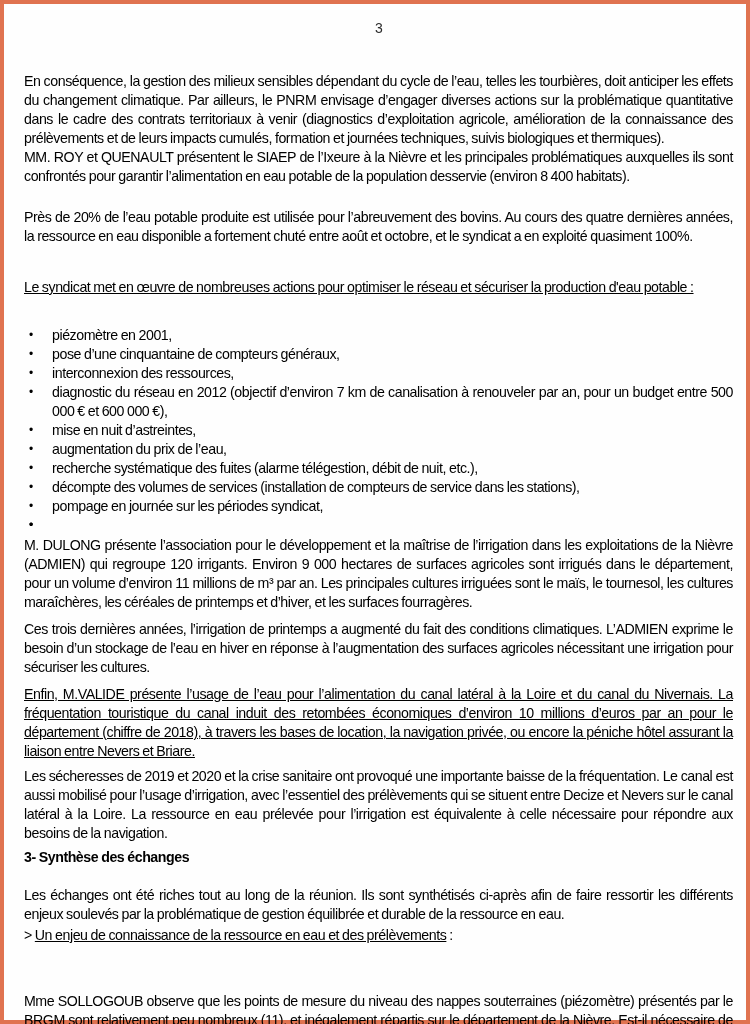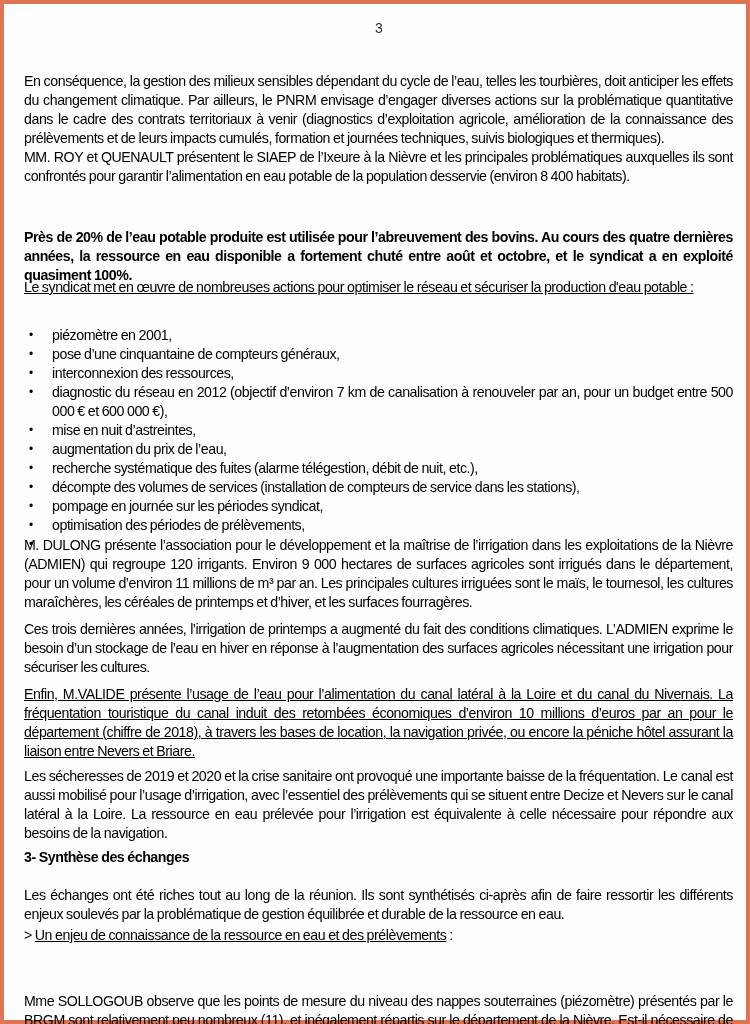--- a/index.html
+++ b/index.html
@@ -41,40 +41,40 @@
 
 <div class="page">
 
   <div class="page-number">3</div>
 
   <div class="block" style="top:68px;">
     <p class="last">En conséquence, la gestion des milieux sensibles dépendant du cycle de l’eau, telles les tourbières, doit anticiper les effets du changement climatique. Par ailleurs, le PNRM envisage d’engager diverses actions sur la problématique quantitative dans le cadre des contrats territoriaux à venir (diagnostics d’exploitation agricole, amélioration de la connaissance des prélèvements et de leurs impacts cumulés, formation et journées techniques, suivis biologiques et thermiques).</p>
     <p class="last">MM. ROY et QUENAULT présentent le SIAEP de l’Ixeure à la Nièvre et les principales problématiques auxquelles ils sont confrontés pour garantir l’alimentation en eau potable de la population desservie (environ 8 400 habitats).</p>
   </div>
 
-  <div class="block" style="top:224px;font-weight:bold;">
+  <div class="block" style="top:204px;">
     <p class="last">Près de 20% de l’eau potable produite est utilisée pour l’abreuvement des bovins. Au cours des quatre dernières années, la ressource en eau disponible a fortement chuté entre août et octobre, et le syndicat a en exploité quasiment 100%.</p>
   </div>
 
   <div class="block" style="top:274px;text-decoration:underline;">
     <p class="last">Le syndicat met en œuvre de nombreuses actions pour optimiser le réseau et sécuriser la production d'eau potable :</p>
   </div>
 
   <div class="block" style="top:322px;">
     <ul class="bullets" id="bullet-list">
         <li><span class="dot">•</span><span>piézomètre en 2001,</span></li>
         <li><span class="dot">•</span><span>pose d’une cinquantaine de compteurs généraux,</span></li>
         <li><span class="dot">•</span><span>interconnexion des ressources,</span></li>
         <li><span class="dot">•</span><span>diagnostic du réseau en 2012 (objectif d’environ 7 km de canalisation à renouveler par an, pour un budget entre 500 000 € et 600 000 €),</span></li>
         <li><span class="dot">•</span><span>mise en nuit d’astreintes,</span></li>
         <li><span class="dot">•</span><span>augmentation du prix de l’eau,</span></li>
         <li><span class="dot">•</span><span>recherche systématique des fuites (alarme télégestion, débit de nuit, etc.),</span></li>
         <li><span class="dot">•</span><span>décompte des volumes de services (installation de compteurs de service dans les stations),</span></li>
         <li><span class="dot">•</span><span>pompage en journée sur les périodes syndicat,</span></li>
-        <li><span class="dot">•</span><span>optimisation des périodes de prélèvements,</span></li>
+        <li><span class="dot">•</span></li>
         <li><span class="dot">•</span></li>
       </ul>
   </div>
 
   <div class="block" style="top:532px;">
     <p class="last">M. DULONG présente l’association pour le développement et la maîtrise de l’irrigation dans les exploitations de la Nièvre (ADMIEN) qui regroupe 120 irrigants. Environ 9 000 hectares de surfaces agricoles sont irrigués dans le département, pour un volume d’environ 11 millions de m³ par an. Les principales cultures irriguées sont le maïs, le tournesol, les cultures maraîchères, les céréales de printemps et d’hiver, et les surfaces fourragères.</p>
   </div>
 
   <div class="block" style="top:616px;">
     <p class="last">Ces trois dernières années, l’irrigation de printemps a augmenté du fait des conditions climatiques. L’ADMIEN exprime le besoin d’un stockage de l’eau en hiver en réponse à l’augmentation des surfaces agricoles nécessitant une irrigation pour sécuriser les cultures.</p>

